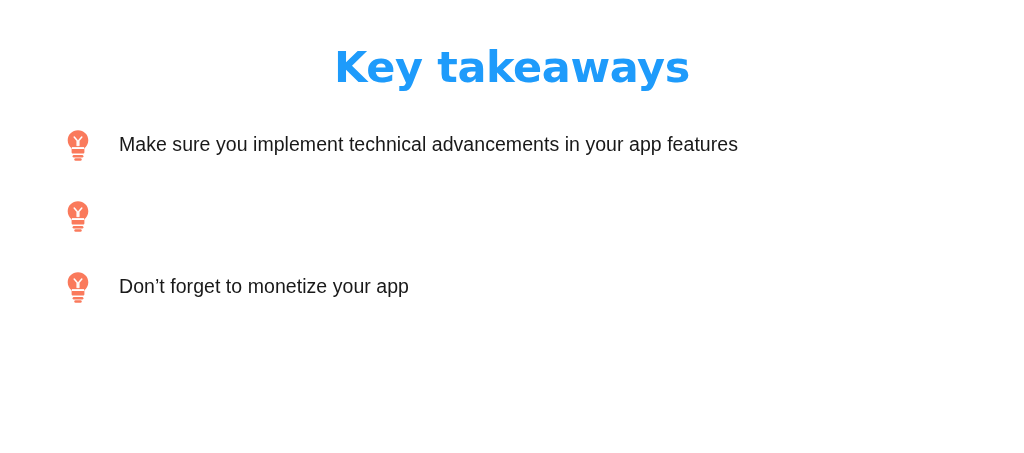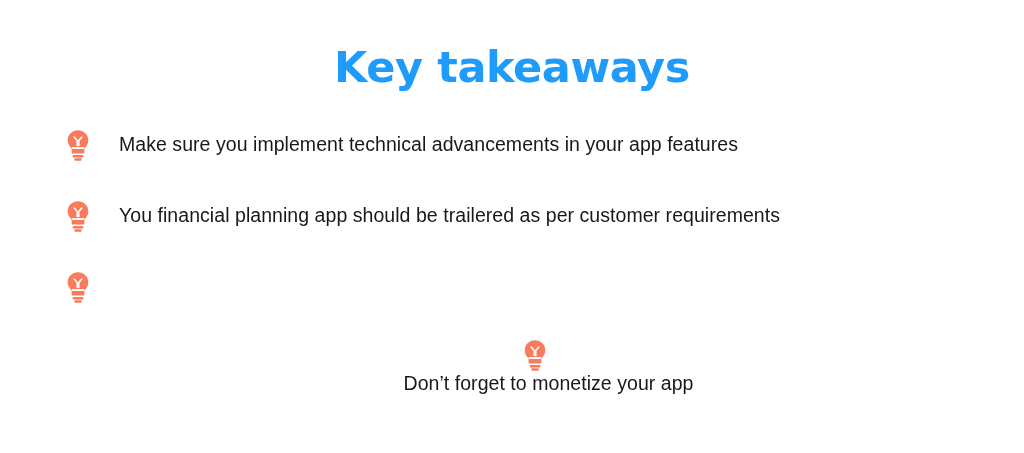--- a/index.html
+++ b/index.html
@@ -50,21 +50,20 @@
 
   .takeaway-item {
     display: flex;
     align-items: center;
     height: 38px;
     margin-bottom: 33px;
   }
 
   .takeaway-item:last-child {
     margin-bottom: 0;
-    flex-direction: column;
   }
 
   .bulb-icon {
     flex: 0 0 auto;
     width: 24px;
     height: 32px;
     margin-left: 2px;
     display: block;
   }
 
@@ -93,31 +92,20 @@
         <path d="M12 1.2 C6.2 1.2 1.7 5.6 1.7 11.2 C1.7 14.6 3.3 17.3 5.6 19.3 L5.6 23.2 C5.6 23.9 6.2 24.5 6.9 24.5 L17.1 24.5 C17.8 24.5 18.4 23.9 18.4 23.2 L18.4 19.3 C20.7 17.3 22.3 14.6 22.3 11.2 C22.3 5.6 17.8 1.2 12 1.2 Z" fill="#FA7A5C"></path>
         <path d="M8.2 8.0 L11.2 11.6 L11.2 16.6" stroke="#FFFFFF" stroke-width="1.5" fill="none" stroke-linecap="round" stroke-linejoin="round"></path>
         <path d="M15.8 8.0 L12.8 11.6 L12.8 16.6" stroke="#FFFFFF" stroke-width="1.5" fill="none" stroke-linecap="round" stroke-linejoin="round"></path>
         <rect x="5.9" y="18.1" width="12.2" height="1.9" fill="#FFFFFF"></rect>
         <rect x="6.6" y="25.9" width="10.8" height="2.5" rx="1.25" fill="#FA7A5C"></rect>
         <rect x="8.3" y="29.3" width="7.4" height="2.4" rx="1.2" fill="#FA7A5C"></rect>
       </svg>
       <span class="takeaway-text">Make sure you implement technical advancements in your app features</span>
     </li>
 
-    <li class="takeaway-item">
-      <svg class="bulb-icon" viewBox="0 0 24 32" aria-hidden="true">
-        <path d="M12 1.2 C6.2 1.2 1.7 5.6 1.7 11.2 C1.7 14.6 3.3 17.3 5.6 19.3 L5.6 23.2 C5.6 23.9 6.2 24.5 6.9 24.5 L17.1 24.5 C17.8 24.5 18.4 23.9 18.4 23.2 L18.4 19.3 C20.7 17.3 22.3 14.6 22.3 11.2 C22.3 5.6 17.8 1.2 12 1.2 Z" fill="#FA7A5C"></path>
-        <path d="M8.2 8.0 L11.2 11.6 L11.2 16.6" stroke="#FFFFFF" stroke-width="1.5" fill="none" stroke-linecap="round" stroke-linejoin="round"></path>
-        <path d="M15.8 8.0 L12.8 11.6 L12.8 16.6" stroke="#FFFFFF" stroke-width="1.5" fill="none" stroke-linecap="round" stroke-linejoin="round"></path>
-        <rect x="5.9" y="18.1" width="12.2" height="1.9" fill="#FFFFFF"></rect>
-        <rect x="6.6" y="25.9" width="10.8" height="2.5" rx="1.25" fill="#FA7A5C"></rect>
-        <rect x="8.3" y="29.3" width="7.4" height="2.4" rx="1.2" fill="#FA7A5C"></rect>
-      </svg>
-      <span class="takeaway-text">You financial planning app should be trailered as per customer requirements</span>
-    </li>
 
     <li class="takeaway-item">
       <svg class="bulb-icon" viewBox="0 0 24 32" aria-hidden="true">
         <path d="M12 1.2 C6.2 1.2 1.7 5.6 1.7 11.2 C1.7 14.6 3.3 17.3 5.6 19.3 L5.6 23.2 C5.6 23.9 6.2 24.5 6.9 24.5 L17.1 24.5 C17.8 24.5 18.4 23.9 18.4 23.2 L18.4 19.3 C20.7 17.3 22.3 14.6 22.3 11.2 C22.3 5.6 17.8 1.2 12 1.2 Z" fill="#FA7A5C"></path>
         <path d="M8.2 8.0 L11.2 11.6 L11.2 16.6" stroke="#FFFFFF" stroke-width="1.5" fill="none" stroke-linecap="round" stroke-linejoin="round"></path>
         <path d="M15.8 8.0 L12.8 11.6 L12.8 16.6" stroke="#FFFFFF" stroke-width="1.5" fill="none" stroke-linecap="round" stroke-linejoin="round"></path>
         <rect x="5.9" y="18.1" width="12.2" height="1.9" fill="#FFFFFF"></rect>
         <rect x="6.6" y="25.9" width="10.8" height="2.5" rx="1.25" fill="#FA7A5C"></rect>
         <rect x="8.3" y="29.3" width="7.4" height="2.4" rx="1.2" fill="#FA7A5C"></rect>
       </svg>

